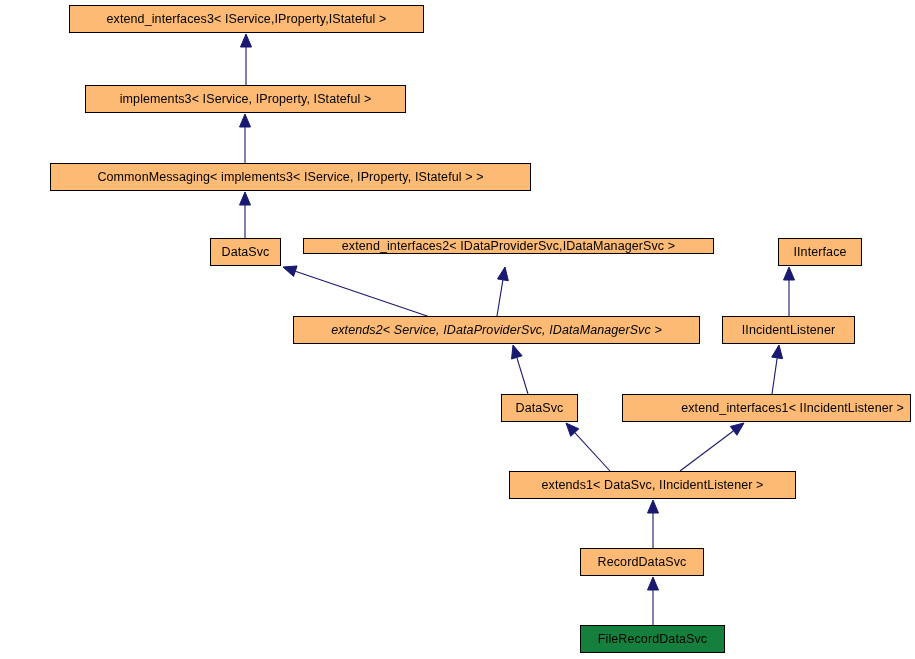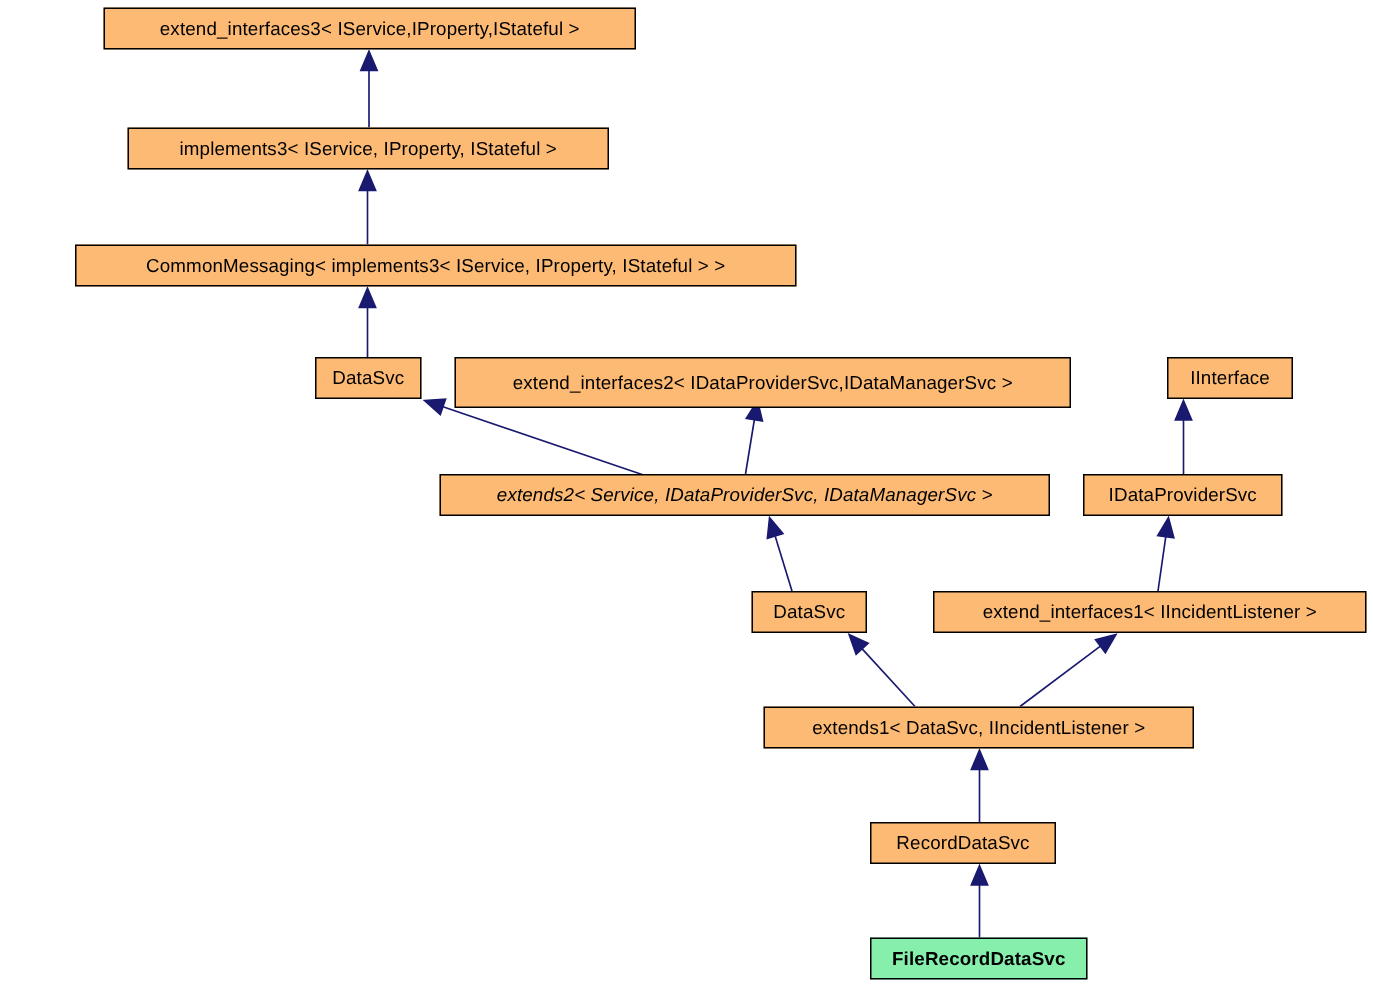--- a/index.html
+++ b/index.html
@@ -33,22 +33,21 @@
     align-items: center;
     justify-content: center;
     white-space: nowrap;
     color: #000000;
     font-size: 12.5px;
     line-height: 1;
     letter-spacing: 0.1px;
     z-index: 2;
   }
   .uml-node.highlight {
-    background: #86efac;
-    font-weight: bold;
+    background: #15803d;
   }
   .uml-node .node-label {
     display: block;
     padding: 0 6px;
   }
 </style>
 </head>
 <body>
 
 <div id="diagram-root">
@@ -108,36 +107,36 @@
       </div>
       <div class="uml-node" style="left: 85px; top: 85px; width: 321px; height: 28px;">
         <span class="node-label">implements3&lt; IService, IProperty, IStateful &gt;</span>
       </div>
       <div class="uml-node" style="left: 5px; top: 163px; width: 481px; height: 28px; margin-left: 45px;">
         <span class="node-label">CommonMessaging&lt; implements3&lt; IService, IProperty, IStateful &gt; &gt;</span>
       </div>
       <div class="uml-node" style="left: 210px; top: 238px; width: 71px; height: 28px;">
         <span class="node-label">DataSvc</span>
       </div>
-      <div class="uml-node" style="left: 303px; top: 238px; width: 411px; height: 34px;">
+      <div class="uml-node" style="left: 303px; top: 238px; width: 411px; height: 16px;">
         <span class="node-label">extend_interfaces2&lt; IDataProviderSvc,IDataManagerSvc &gt;</span>
       </div>
       <div class="uml-node" style="left: 778px; top: 238px; width: 84px; height: 28px;">
         <span class="node-label">IInterface</span>
       </div>
       <div class="uml-node" style="left: 293px; top: 316px; width: 407px; height: 28px; font-style: italic;">
         <span class="node-label">extends2&lt; Service, IDataProviderSvc, IDataManagerSvc &gt;</span>
       </div>
       <div class="uml-node" style="left: 722px; top: 316px; width: 133px; height: 28px;">
-        <span class="node-label">IDataProviderSvc</span>
+        <span class="node-label">IIncidentListener</span>
       </div>
       <div class="uml-node" style="left: 501px; top: 394px; width: 77px; height: 28px;">
         <span class="node-label">DataSvc</span>
       </div>
-      <div class="uml-node" style="left: 622px; top: 394px; width: 289px; height: 28px;">
+      <div class="uml-node" style="left: 622px; top: 394px; width: 289px; height: 28px; justify-content: flex-end;">
         <span class="node-label">extend_interfaces1&lt; IIncidentListener &gt;</span>
       </div>
       <div class="uml-node" style="left: 509px; top: 471px; width: 287px; height: 28px;">
         <span class="node-label">extends1&lt; DataSvc, IIncidentListener &gt;</span>
       </div>
       <div class="uml-node" style="left: 580px; top: 548px; width: 124px; height: 28px;">
         <span class="node-label">RecordDataSvc</span>
       </div>
       <div class="uml-node highlight" style="left: 580px; top: 625px; width: 145px; height: 28px;">
         <span class="node-label">FileRecordDataSvc</span>

